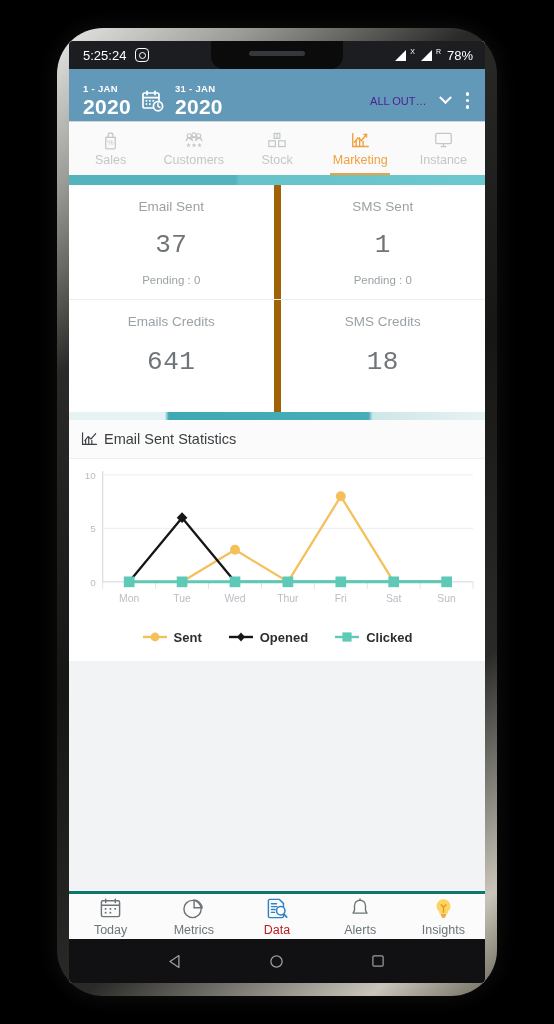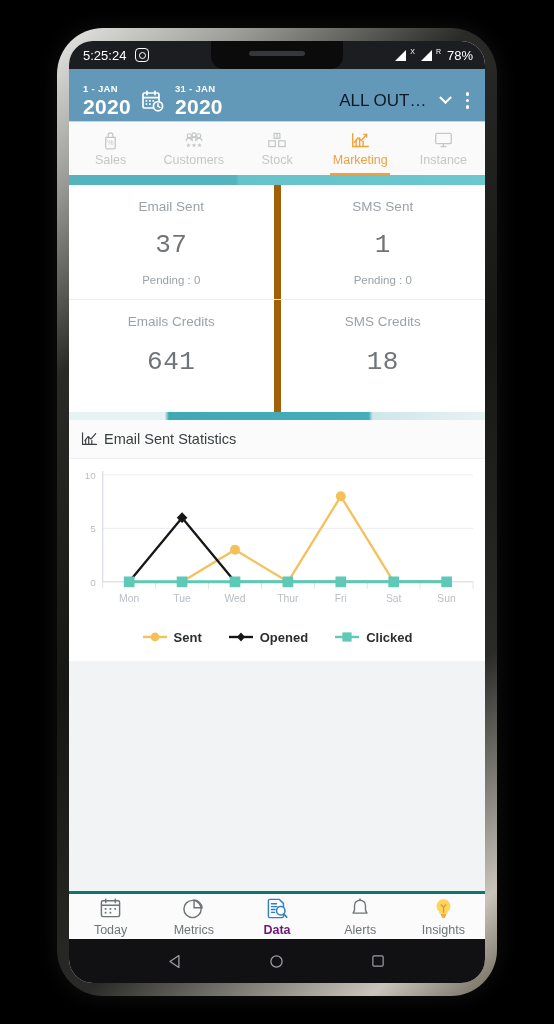--- a/index.html
+++ b/index.html
@@ -21,21 +21,21 @@
     width: 440px;
     height: 968px;
     border-radius: 46px;
     background: linear-gradient(140deg,#e8e8e6 0%,#9a9a96 12%,#2a2a28 26%,#161614 50%,#2a2a28 74%,#c9c5ba 92%,#6a6658 100%);
     padding: 13px 12px 13px 12px;
     box-shadow: 0 0 22px rgba(255,255,255,0.07);
   }
   #phone-inner {
     width: 100%;
     height: 100%;
-    border-radius: 24px;
+    border-radius: 4px;
     background: #0b0b0b;
     overflow: hidden;
     position: relative;
   }
 
   
   #status-bar {
     height: 28px;
     background: #1b1d21;
     color: #ffffff;
@@ -78,21 +78,21 @@
     padding: 11px 10px 0 14px;
     gap: 10px;
   }
   .date-block { color: #ffffff; line-height: 1; }
   .date-top { font-size: 9.5px; font-weight: bold; letter-spacing: .3px; margin-bottom: 3px; }
   .date-year { font-size: 21px; font-weight: bold; letter-spacing: .3px; }
   #calendar-icon { width: 24px; height: 24px; flex: none; }
   #outlet-select {
     margin-left: auto;
     display: flex; align-items: center; gap: 14px;
-    color: #0f172a; font-size: 17px;
+    color: #4c1d95; font-size: 11px;
   }
   .chev { width: 9px; height: 9px; border-right: 2px solid #fff; border-bottom: 2px solid #fff; transform: rotate(45deg) translate(-2px,-2px); }
   #overflow-menu { display: flex; flex-direction: column; gap: 3px; padding: 4px 6px; }
   #overflow-menu i { display: block; width: 3.5px; height: 3.5px; border-radius: 50%; background: #fff; }
 
   
   #tab-strip {
     background: #fafafa;
     height: 54px;
     display: flex;
@@ -158,21 +158,21 @@
     border-top: 3px solid #0f766e;
   }
   .nav-item {
     flex: 1;
     display: flex; flex-direction: column;
     align-items: center; justify-content: center;
     gap: 3px;
     color: #6d7578;
     font-size: 12.5px;
   }
-  .nav-item.active { color: #701a75; font-weight: bold; }
+  .nav-item.active { color: #b91c1c; }
   .nav-icon { height: 24px; display: flex; align-items: center; }
 
   
   #system-nav {
     background: #111113;
     height: 44px;
     display: flex;
     align-items: center;
     justify-content: space-around;
     padding: 0 56px;

